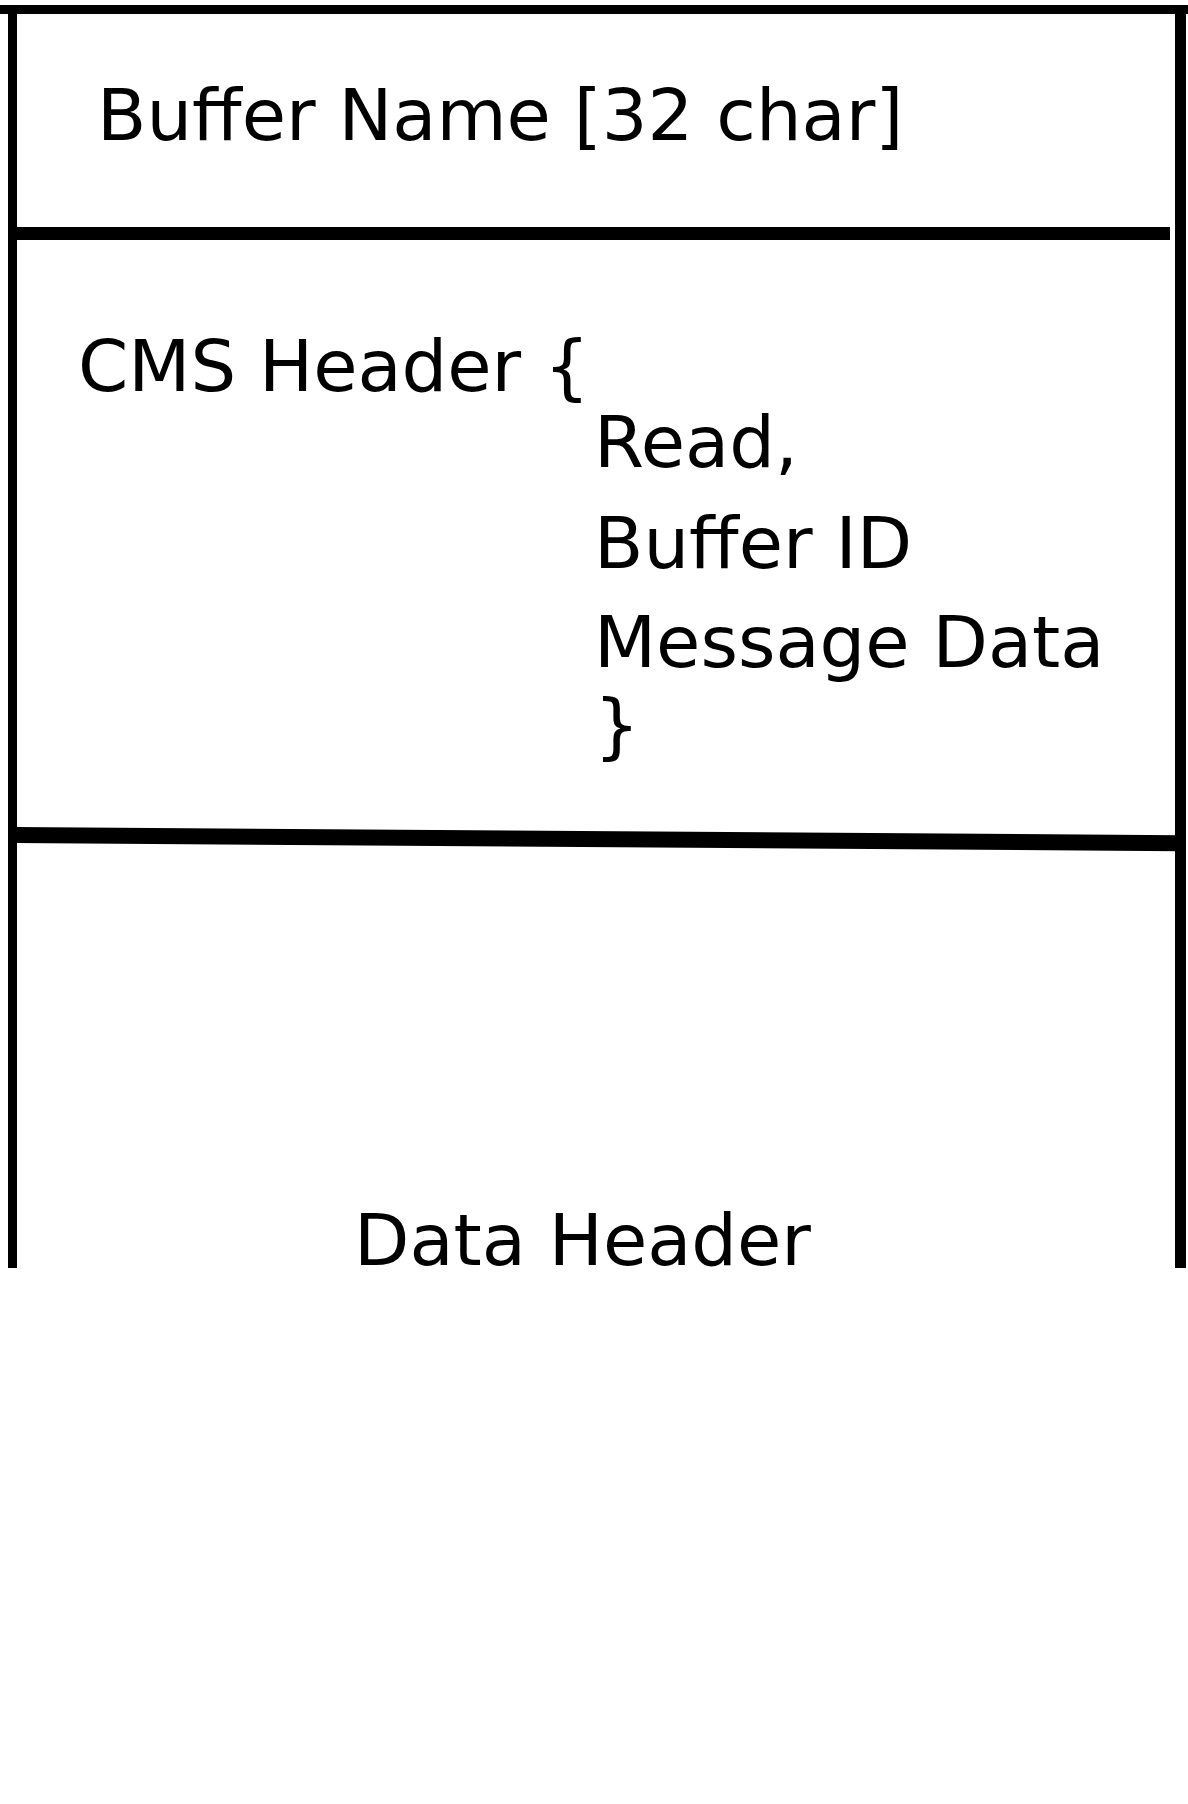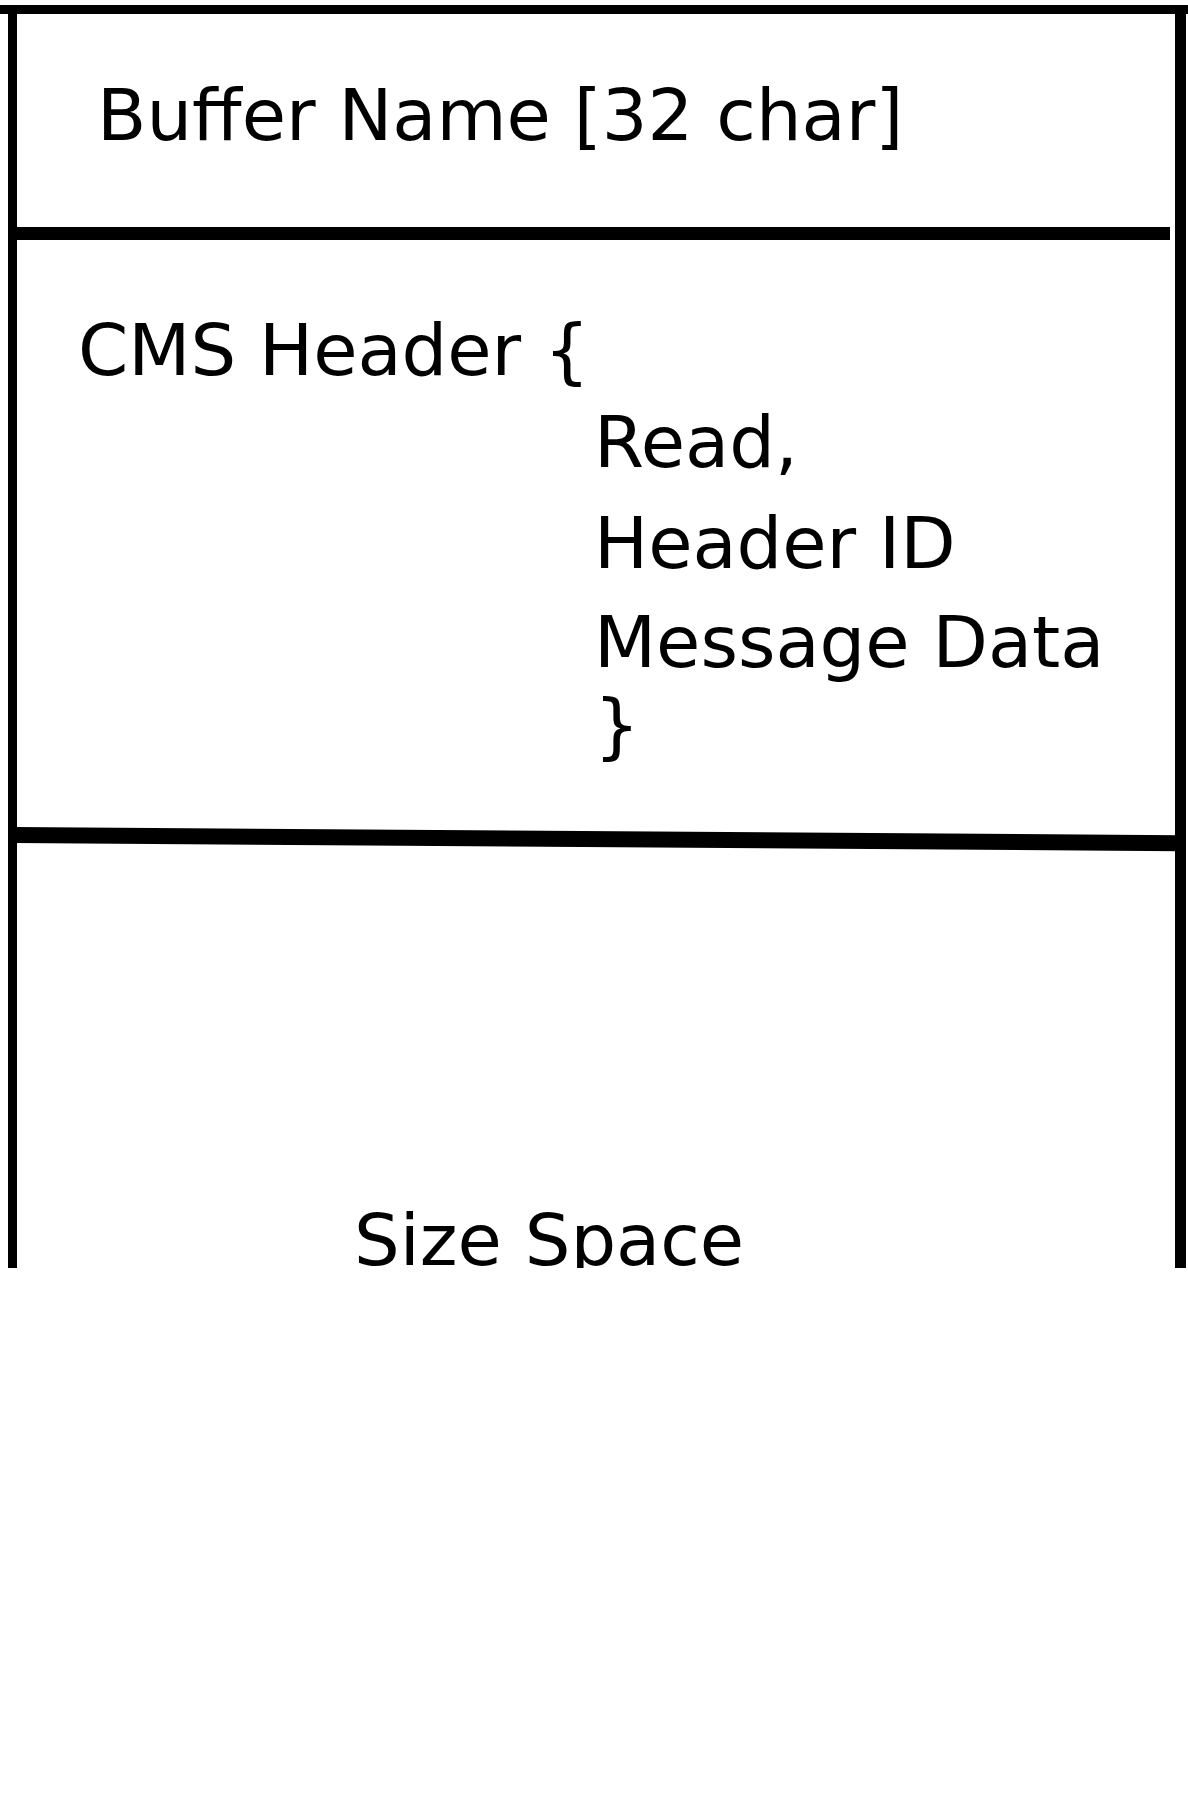--- a/index.html
+++ b/index.html
@@ -27,21 +27,21 @@
   #divider-2{left:14px; top:827px; width:1166px; height:16px;
              transform:rotate(0.4deg); transform-origin:left top;}
   .label{
     position:absolute;
     font-size:72px;
     line-height:72px;
     white-space:nowrap;
     letter-spacing:0;
   }
   #buffer-name-label {left:97px;  top:79px;}
-  #cms-header-label  {left:78px;  top:314px;}
+  #cms-header-label  {left:78px;  top:330px;}
   #cms-field-read    {left:594px; top:406px;text-align:center;}
   #cms-field-msgid   {left:594px; top:507px;}
   #cms-field-msgsize {left:594px; top:606px;}
   #cms-close-brace   {left:594px; top:689px;}
   #data-space-label  {left:354px; top:1204px;}
 </style>
 </head>
 <body>
 
 <div id="stage">
@@ -53,24 +53,24 @@
 
   <div>
     <span class="label" id="buffer-name-label">Buffer Name [32 char]</span>
   </div>
 
   <div class="bar" id="divider-1"></div>
 
   <div>
     <span class="label" id="cms-header-label">CMS Header {</span>
     <span class="label" id="cms-field-read">Read,</span>
-    <span class="label" id="cms-field-msgid">Header ID</span>
+    <span class="label" id="cms-field-msgid">Buffer ID</span>
     <span class="label" id="cms-field-msgsize">Message Data</span>
     <span class="label" id="cms-close-brace">}</span>
   </div>
 
   <div class="bar" id="divider-2"></div>
 
   <div>
-    <span class="label" id="data-space-label">Size Space</span>
+    <span class="label" id="data-space-label">Data Header</span>
   </div>
 
 </div>
 
 </body></html>

